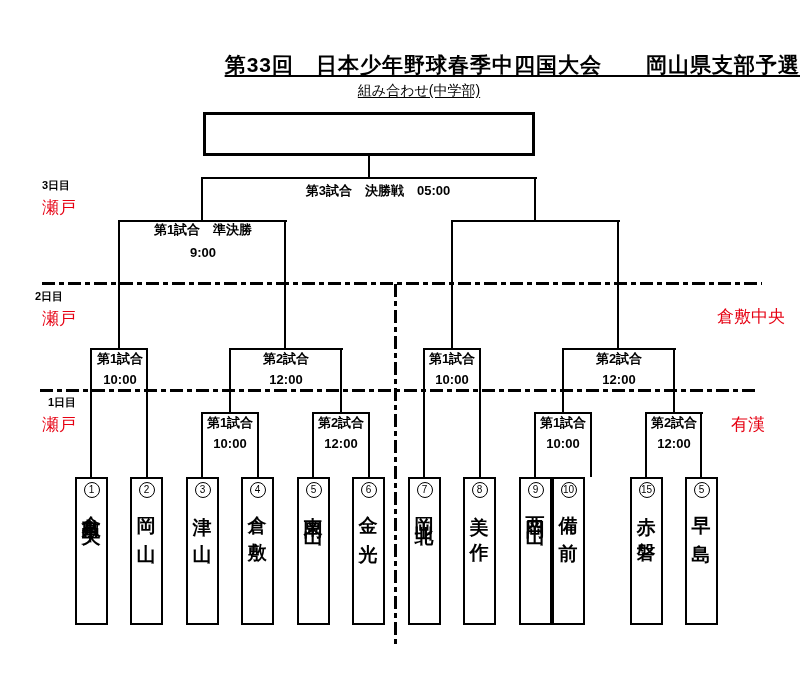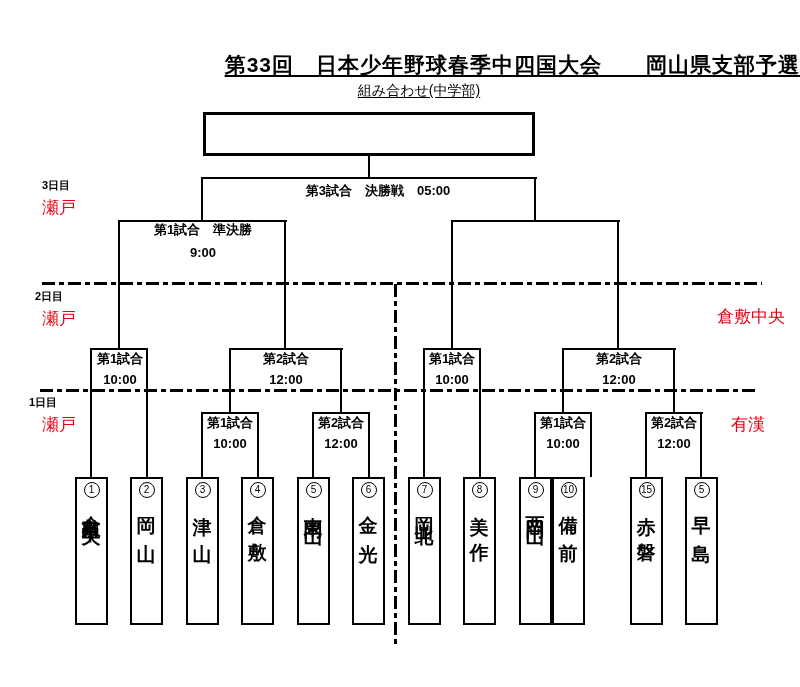--- a/index.html
+++ b/index.html
@@ -139,21 +139,21 @@
   </div>
   <div class="mlabel small" style="left:674px;top:416px">
     <span>第2試合</span>
     <span class="time">12:00</span>
   </div>
 
   <div class="daylabel" style="left:42px;top:178px">3日目</div>
   <div class="venue" style="left:42px;top:196px">瀬戸</div>
   <div class="daylabel" style="left:35px;top:289px">2日目</div>
   <div class="venue" style="left:42px;top:307px">瀬戸</div>
-  <div class="daylabel" style="left:29px;top:395px">1日目</div>
+  <div class="daylabel" style="left:48px;top:395px">1日目</div>
   <div class="venue" style="left:42px;top:413px">瀬戸</div>
   <div class="venue" style="left:717px;top:305px">倉敷中央</div>
   <div class="venue" style="left:731px;top:413px">有漢</div>
 
   <div>
     <div class="team" style="left:75px">
         <span class="team-num">1</span>
         <span class="team-name" style="letter-spacing: 3px;">倉敷中央</span>
       </div>
     <div class="team" style="left:130px">

